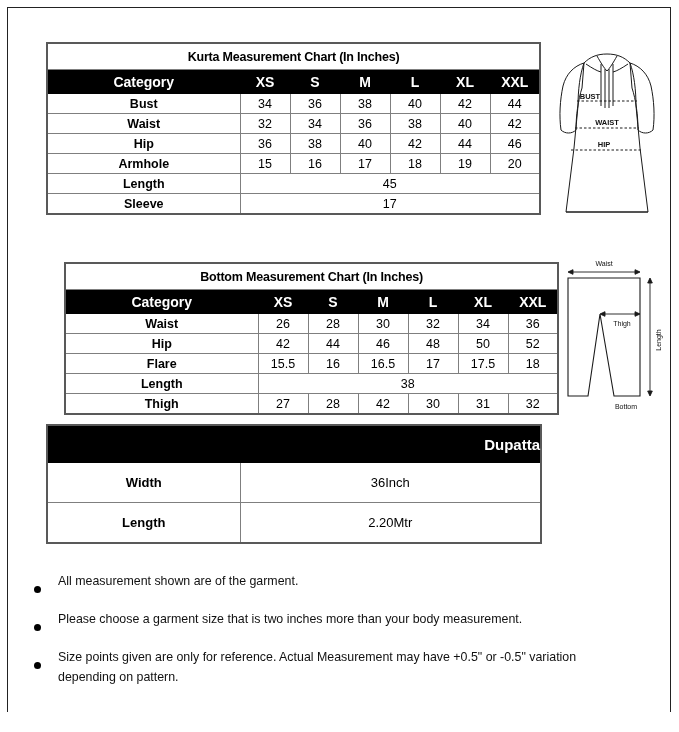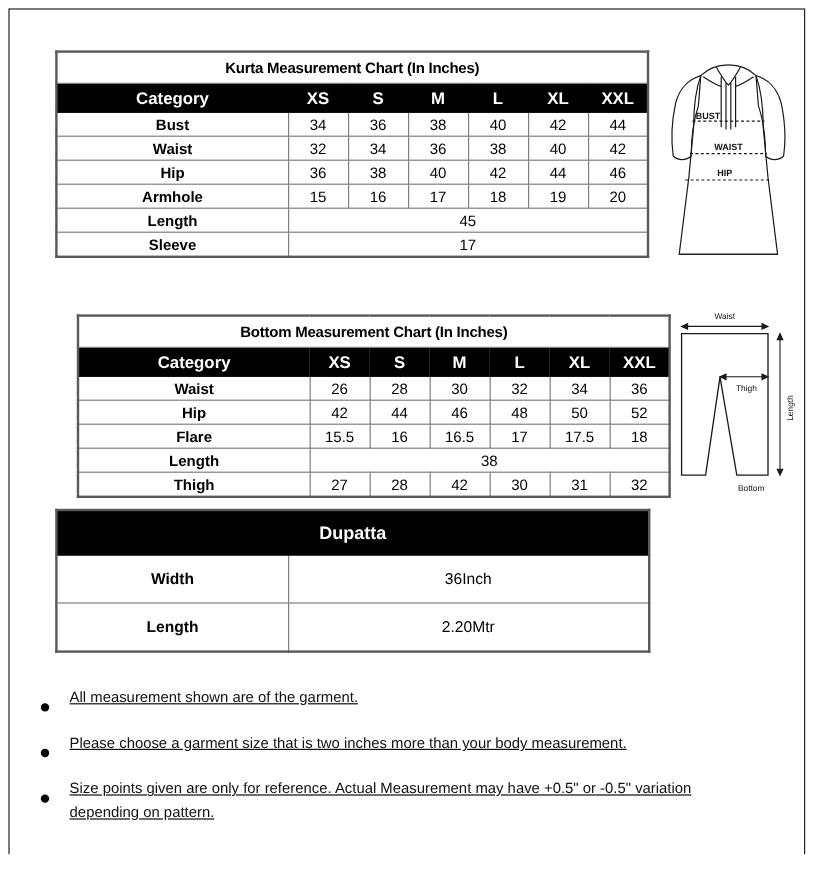--- a/index.html
+++ b/index.html
@@ -82,20 +82,21 @@
     height: 39px;
     font-size: 13px;
   }
   #dupatta-table .dup-title {
     background: #000000;
     color: #ffffff;
     font-weight: bold;
     font-size: 15px;
     height: 36px;
     border-color: #000000;
+    text-align: right;
   }
   #dupatta-table .dup-label {
     font-weight: bold;
     width: 193px;
     text-align: center;
   }
   #dupatta-table .dup-value {
     font-weight: normal;
   }
 
@@ -123,21 +124,21 @@
   }
   .note-bullet {
     position: absolute;
     left: 6px;
     top: 14px;
     width: 7px;
     height: 7px;
     border-radius: 50%;
     background: #000000;
   }
-  .note-text { display: block; text-decoration: underline; }
+  .note-text { display: block; }
 </style>
 </head>
 <body>
 
 <div id="page">
 
   <div class="page-border"></div>
 
   <table id="kurta-table" class="chart-table">
     <colgroup>

